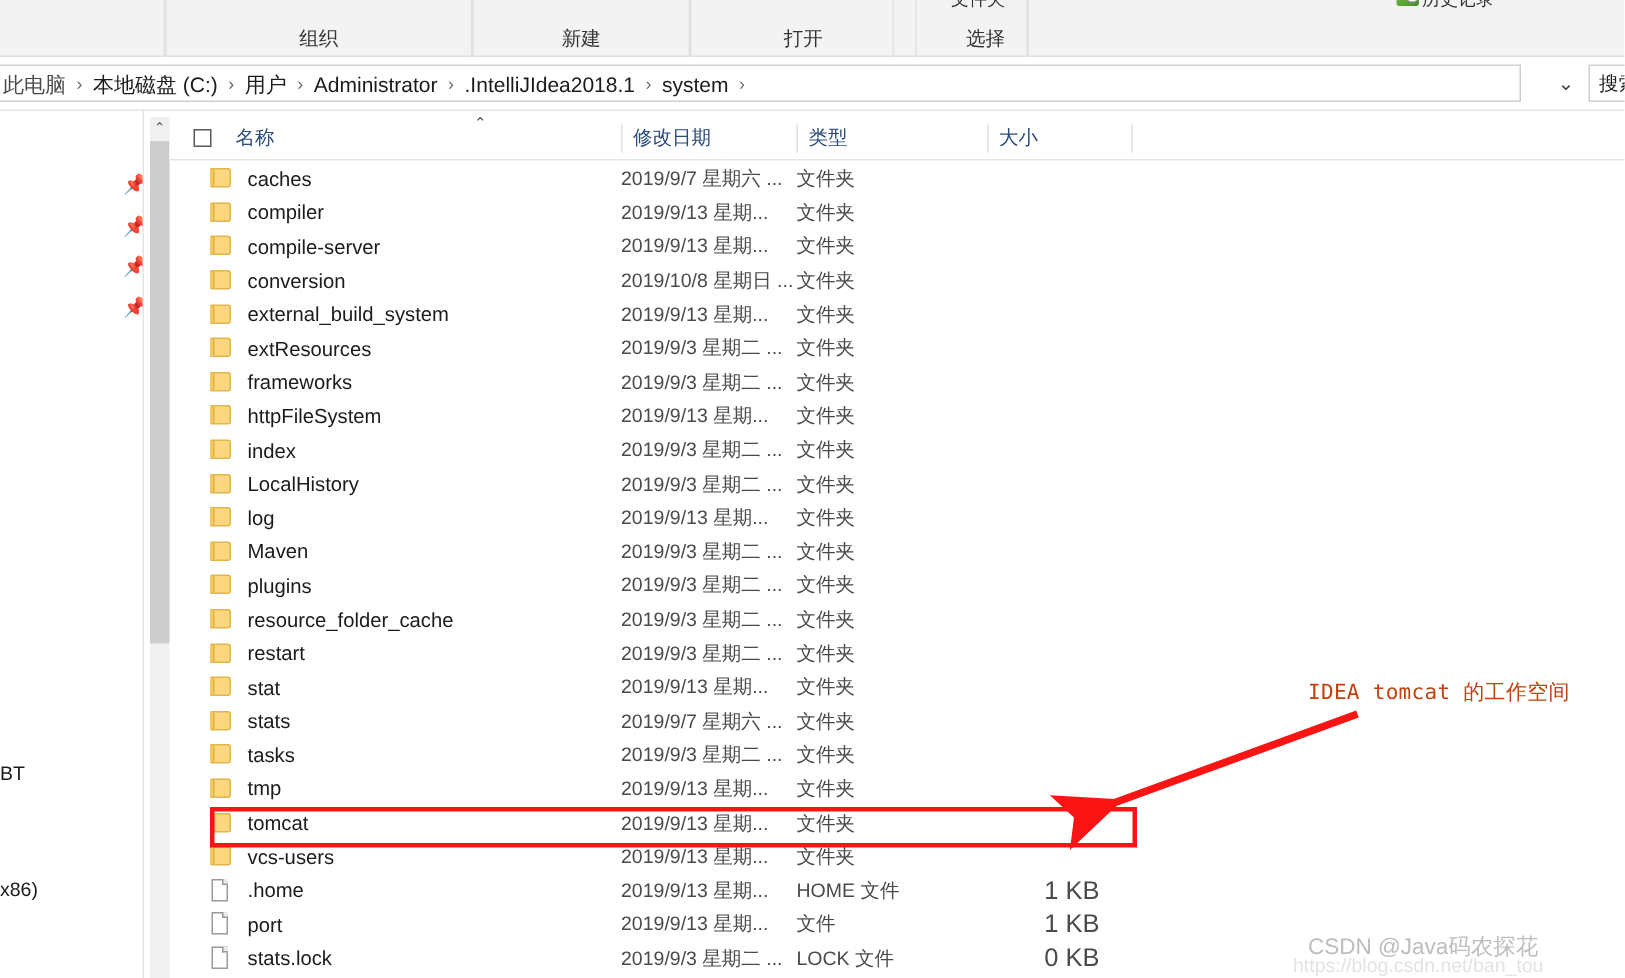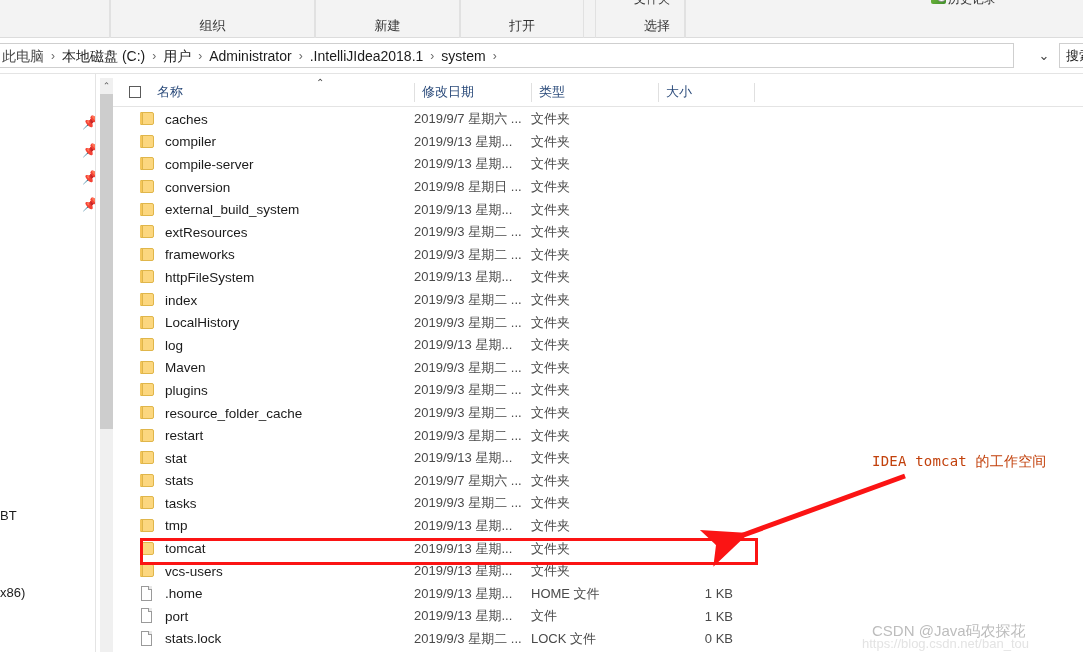--- a/index.html
+++ b/index.html
@@ -43,21 +43,21 @@
   .ribbon-label {
     font-size: 13px;
     color: #333;
     line-height: 15px;
     padding-bottom: 5px;
     white-space: nowrap;
   }
   .rg-left   { left: 0;    width: 110px; border-left: none; }
   .rg-org    { left: 110px; width: 205px; }
   .rg-new    { left: 315px; width: 145px; }
-  .rg-open   { left: 460px; width: 124px; }
+  .rg-open   { left: 460px; width: 151px; }
   .rg-select { left: 595px; width: 90px; padding-left: 34px;  }
   .rg-rest   { left: 685px; width: 398px; border-right: none;}
 
   
   .clipped-cap {
     position: absolute;
     top: -9px;
     font-size: 12px;
     color: #333;
     white-space: nowrap;
@@ -322,21 +322,21 @@
     left: 418px;
     font-size: 13px;
     color: #4a4a4a;
     white-space: nowrap;
   }
   .cell-size {
     position: absolute;
     left: 545px;
     width: 75px;
     text-align: right;
-    font-size: 13px;
+    font-size: 17px;
     color: #4a4a4a;
     white-space: nowrap;
   }
 
   
   .anno-layer {
     position: absolute;
     left: 0; top: 0;
     width: 1083px; height: 652px;
     pointer-events: none;
@@ -473,21 +473,21 @@
       </div>
       <div class="cell-date">2019/9/13 星期...</div>
       <div class="cell-type">文件夹</div>
       <div class="cell-size"></div>
     </div>
     <div class="row">
       <div class="cell-name">
         <span class="ic folder"></span>
         <span class="name-txt">conversion</span>
       </div>
-      <div class="cell-date">2019/9/8 星期日 ...</div>
+      <div class="cell-date">2019/10/8 星期日 ...</div>
       <div class="cell-type">文件夹</div>
       <div class="cell-size"></div>
     </div>
     <div class="row">
       <div class="cell-name">
         <span class="ic folder"></span>
         <span class="name-txt">external_build_system</span>
       </div>
       <div class="cell-date">2019/9/13 星期...</div>
       <div class="cell-type">文件夹</div>

